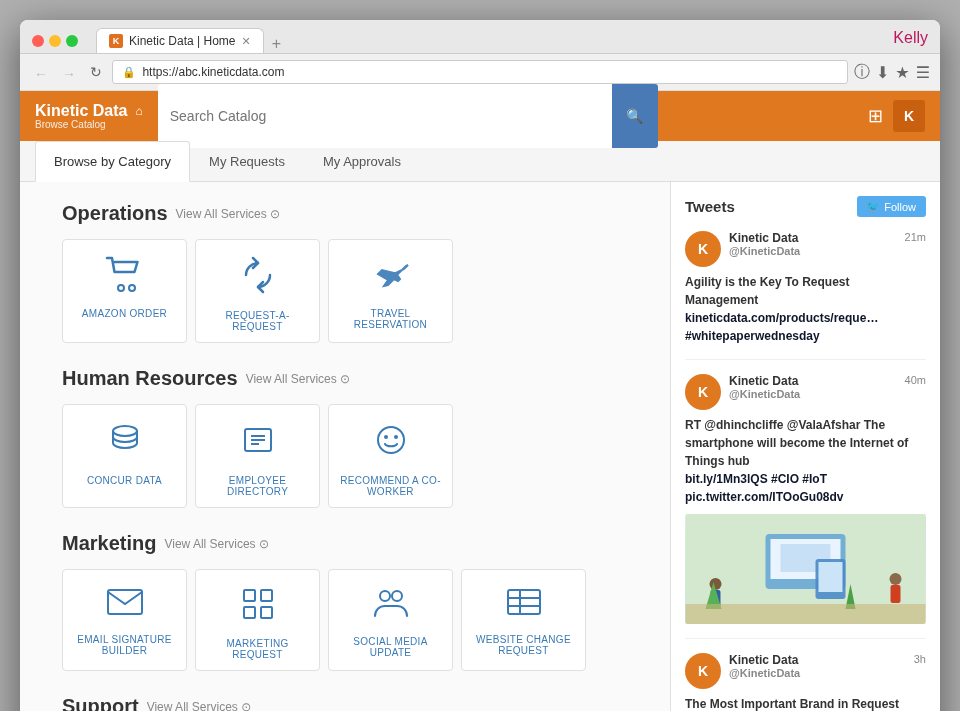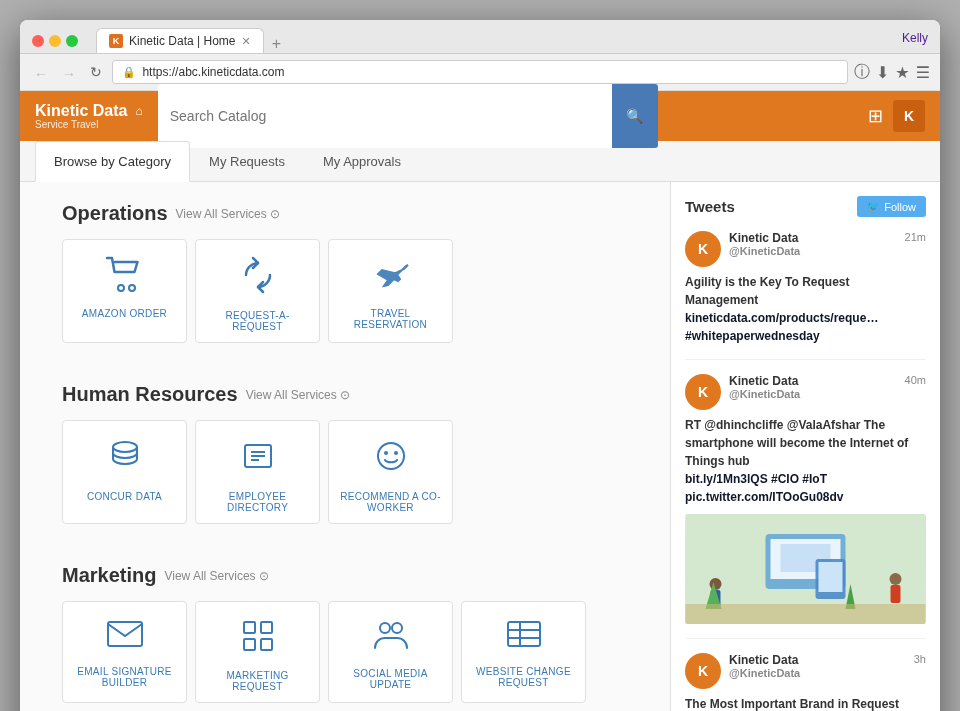--- a/index.html
+++ b/index.html
@@ -79,22 +79,22 @@
       cursor: pointer;
     }
     .browser-new-tab {
       font-size: 16px;
       color: #888;
       padding: 0 8px;
       cursor: pointer;
     }
     .browser-user {
       margin-left: auto;
-      font-size: 12px;
-      color: #4c1d95;
+      font-size: 16px;
+      color: #be185d;
       padding-bottom: 6px;
     }
     
     .browser-toolbar {
       background: #f0f0f0;
       padding: 6px 10px;
       display: flex;
       align-items: center;
       gap: 6px;
       border-bottom: 1px solid #ddd;
@@ -232,21 +232,21 @@
       background: #fafafa;
       min-height: 500px;
     }
     .catalog-area {
       flex: 1;
       padding: 20px;
       overflow-y: auto;
     }
     
     .category-section {
-      margin-bottom: 40px;
+      margin-bottom: 24px;
       padding-left: 22px;
     }
     .category-header {
       display: flex;
       align-items: center;
       gap: 8px;
       margin-bottom: 14px;
     }
     .category-title {
       font-size: 20px;
@@ -431,21 +431,21 @@
       <span>☰</span>
     </div>
   </div>
 
   <div class="app-header">
     <div class="brand">
       <div style="display:flex;align-items:center;gap:4px;">
         <span class="brand-name">Kinetic Data</span>
         <span class="brand-home-icon">⌂</span>
       </div>
-      <span class="brand-subtitle">Service Travel</span>
+      <span class="brand-subtitle">Browse Catalog</span>
     </div>
     <div class="search-container">
       <input class="search-input" type="text" placeholder="Search Catalog" style="">
       <button class="search-btn">🔍</button>
     </div>
     <div class="header-right">
       <span class="grid-icon">⊞</span>
       <div class="user-avatar">K</div>
     </div>
   </div>

